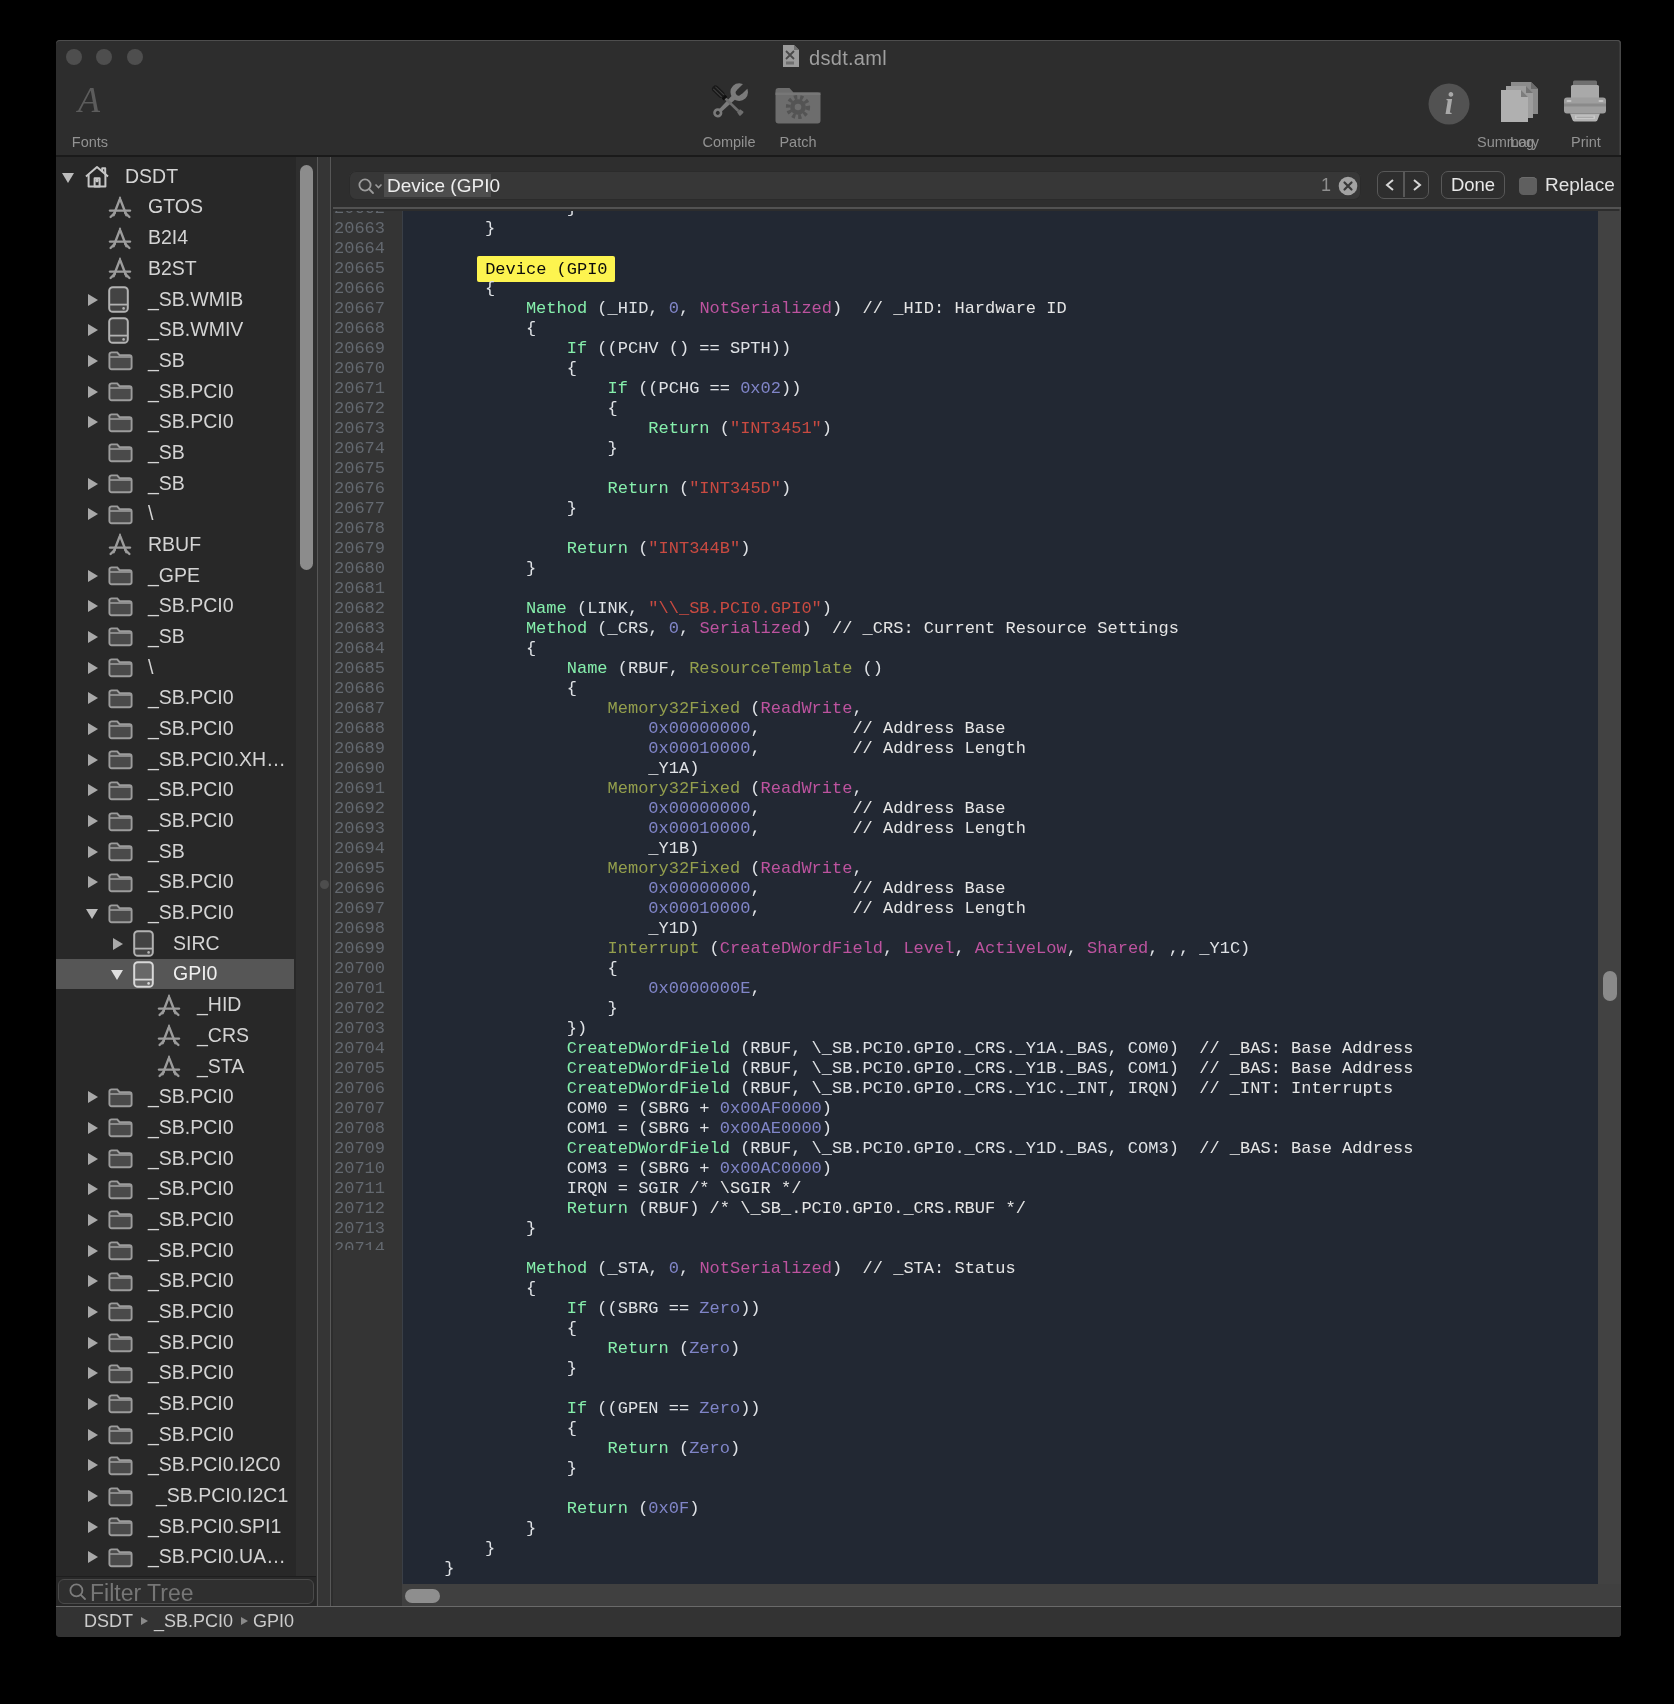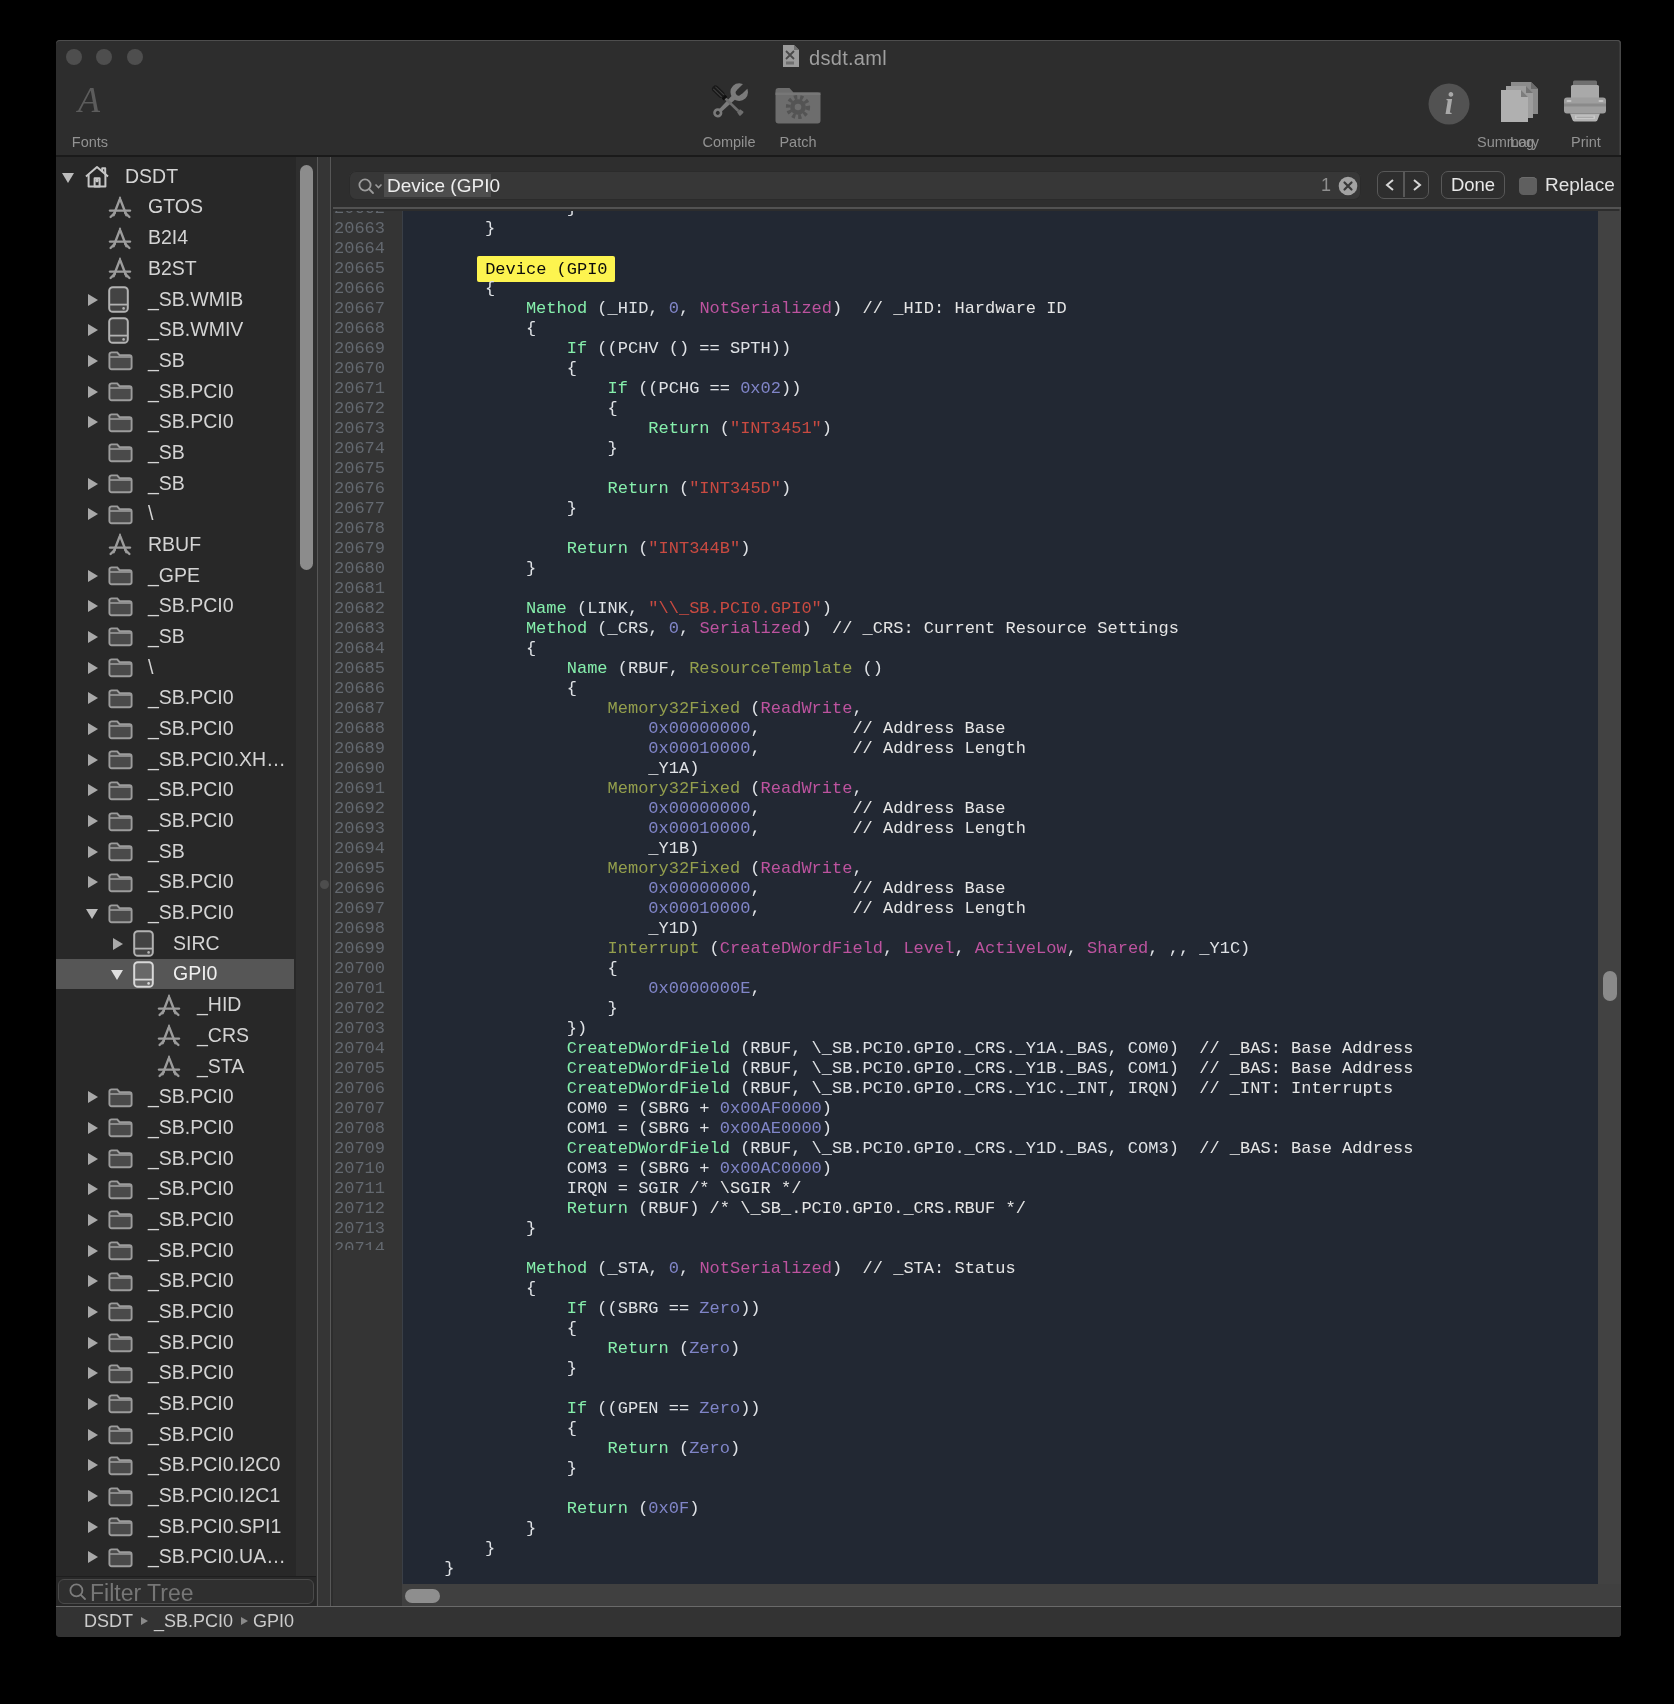--- a/index.html
+++ b/index.html
@@ -439,21 +439,21 @@
 <div class="tico" style="left:52px;top:1414.8px"><svg width="25" height="21" viewBox="0 0 25 21">
         <path d="M1.4 6.6 V4.6 a2.2 2.2 0 0 1 2.2-2.2 h5.6 l2.4 2.8 h9.8 a2.2 2.2 0 0 1 2.2 2.2 v9.6 a2.2 2.2 0 0 1 -2.2 2.2 H3.6 a2.2 2.2 0 0 1 -2.2-2.2 Z" fill="#4a4a4a" stroke="#9c9c9c" stroke-width="1.9"></path>
         <line x1="1.4" y1="7" x2="23.6" y2="7" stroke="#9c9c9c" stroke-width="1.6"></line>
       </svg></div>
 <div class="ttxt" style="left:92px;top:1413.3px">_SB.PCI0.I2C0</div>
 <div class="tri-r" style="left:32px;top:1450.0px"></div>
 <div class="tico" style="left:52px;top:1445.5px"><svg width="25" height="21" viewBox="0 0 25 21">
         <path d="M1.4 6.6 V4.6 a2.2 2.2 0 0 1 2.2-2.2 h5.6 l2.4 2.8 h9.8 a2.2 2.2 0 0 1 2.2 2.2 v9.6 a2.2 2.2 0 0 1 -2.2 2.2 H3.6 a2.2 2.2 0 0 1 -2.2-2.2 Z" fill="#4a4a4a" stroke="#9c9c9c" stroke-width="1.9"></path>
         <line x1="1.4" y1="7" x2="23.6" y2="7" stroke="#9c9c9c" stroke-width="1.6"></line>
       </svg></div>
-<div class="ttxt" style="left:92px;top:1444.0px">_SB.PCI0.I2C1</div>
+<div class="ttxt" style="left:100px;top:1444.0px">_SB.PCI0.I2C1</div>
 <div class="tri-r" style="left:32px;top:1480.7px"></div>
 <div class="tico" style="left:52px;top:1476.2px"><svg width="25" height="21" viewBox="0 0 25 21">
         <path d="M1.4 6.6 V4.6 a2.2 2.2 0 0 1 2.2-2.2 h5.6 l2.4 2.8 h9.8 a2.2 2.2 0 0 1 2.2 2.2 v9.6 a2.2 2.2 0 0 1 -2.2 2.2 H3.6 a2.2 2.2 0 0 1 -2.2-2.2 Z" fill="#4a4a4a" stroke="#9c9c9c" stroke-width="1.9"></path>
         <line x1="1.4" y1="7" x2="23.6" y2="7" stroke="#9c9c9c" stroke-width="1.6"></line>
       </svg></div>
 <div class="ttxt" style="left:92px;top:1474.7px">_SB.PCI0.SPI1</div>
 <div class="tri-r" style="left:32px;top:1511.3px"></div>
 <div class="tico" style="left:52px;top:1506.8px"><svg width="25" height="21" viewBox="0 0 25 21">
         <path d="M1.4 6.6 V4.6 a2.2 2.2 0 0 1 2.2-2.2 h5.6 l2.4 2.8 h9.8 a2.2 2.2 0 0 1 2.2 2.2 v9.6 a2.2 2.2 0 0 1 -2.2 2.2 H3.6 a2.2 2.2 0 0 1 -2.2-2.2 Z" fill="#4a4a4a" stroke="#9c9c9c" stroke-width="1.9"></path>
         <line x1="1.4" y1="7" x2="23.6" y2="7" stroke="#9c9c9c" stroke-width="1.6"></line>

